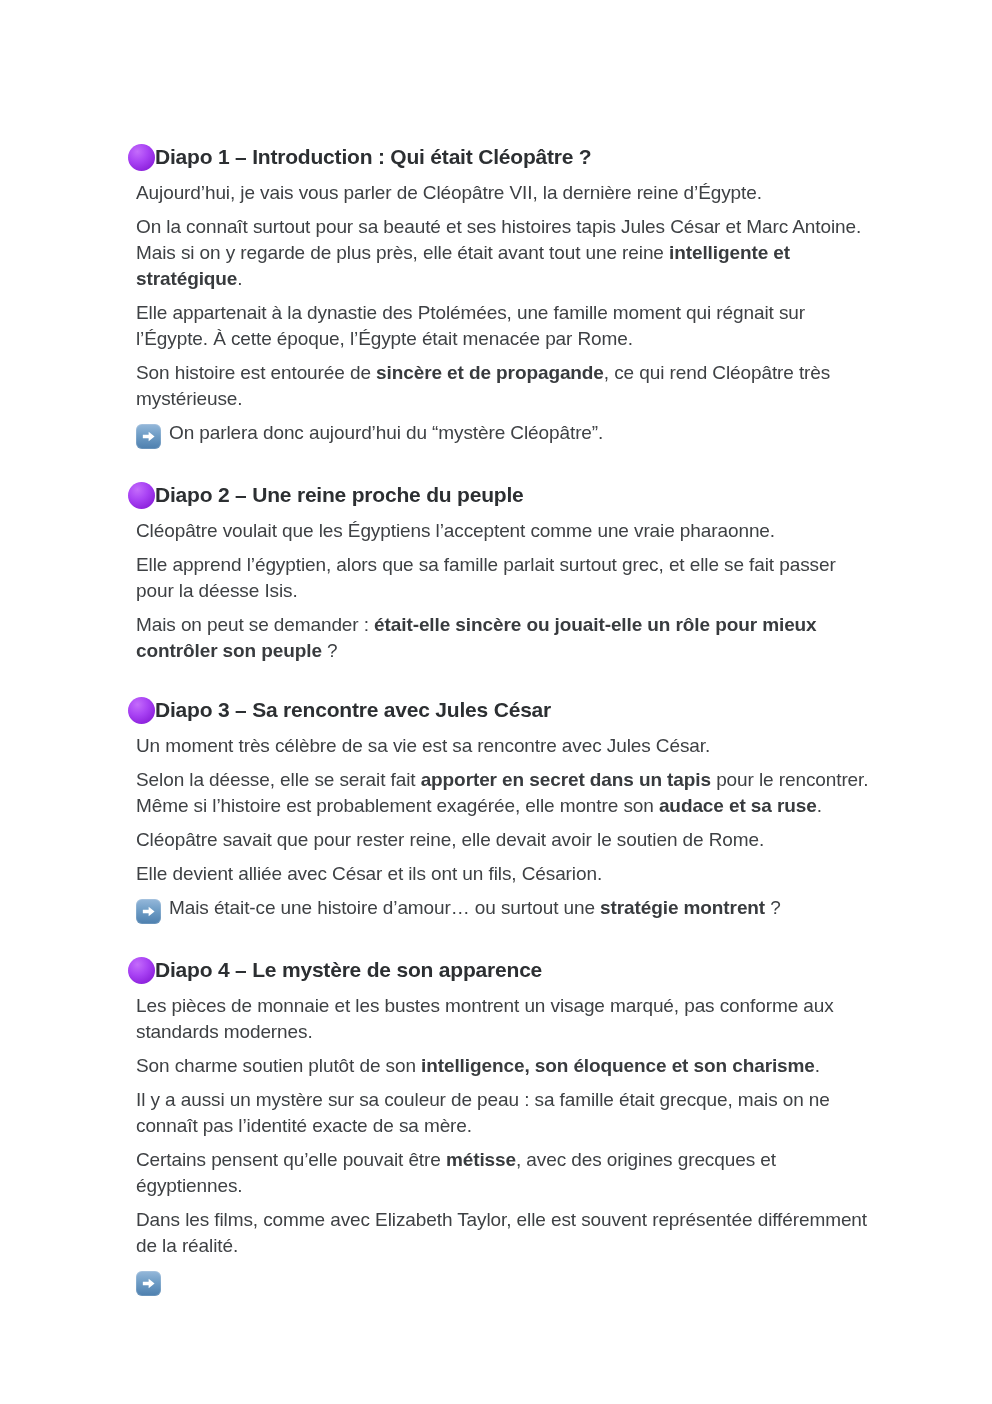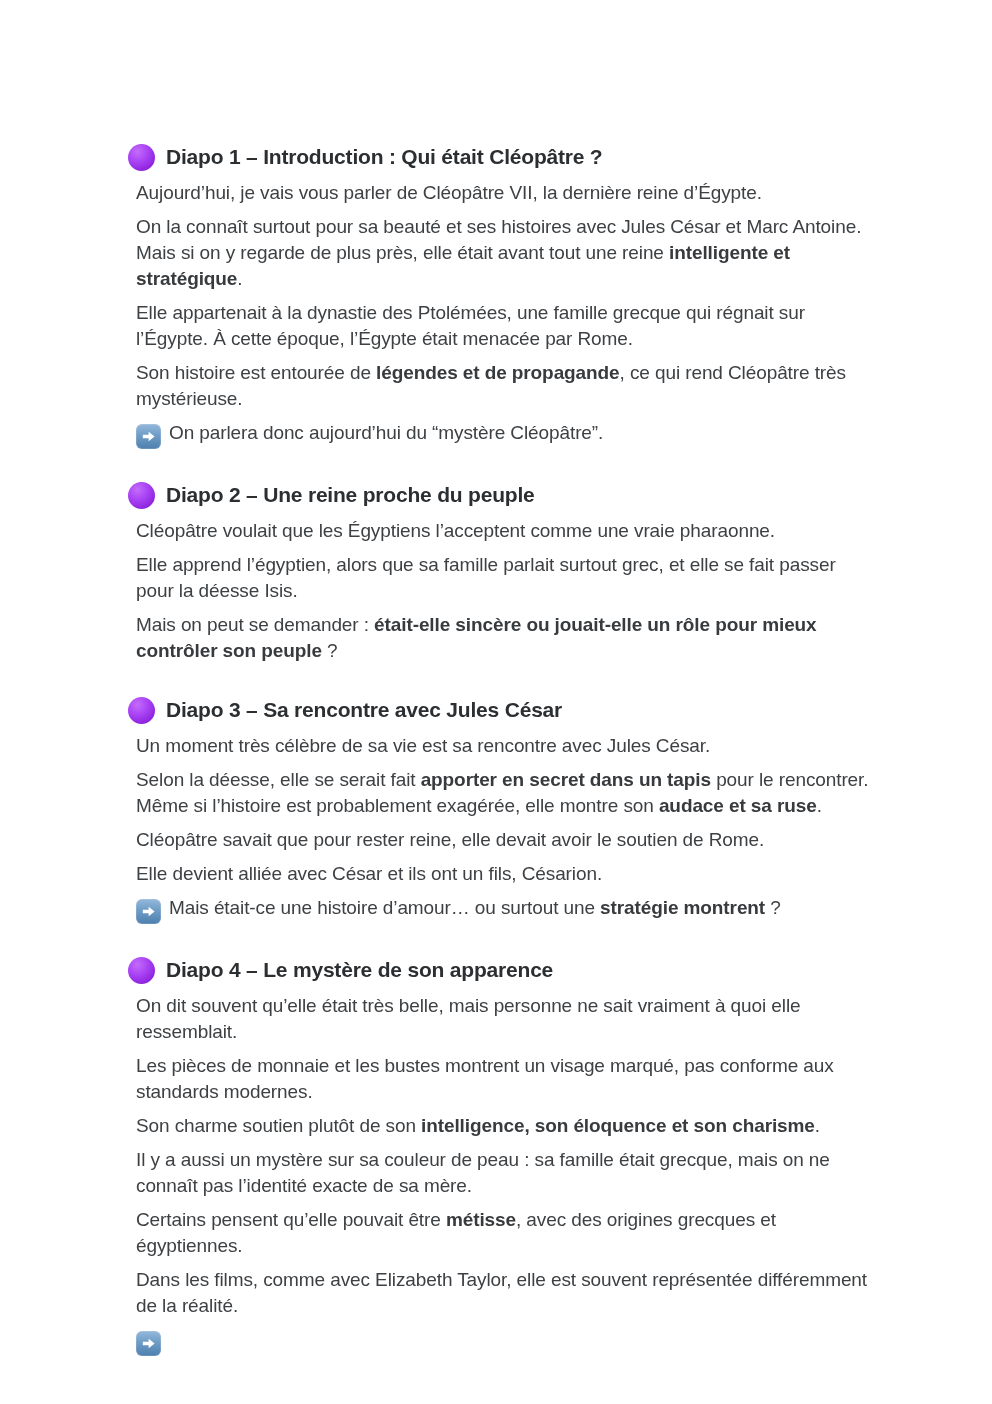--- a/index.html
+++ b/index.html
@@ -14,21 +14,20 @@
     box-sizing: border-box;
     width: 992px;
     height: 1404px;
     padding: 142px 110px 0 128px;
   }
   .sec { margin: 0 0 31px 0; }
   .sec:last-child { margin-bottom: 0; }
   .sec-heading {
     display: flex;
     align-items: center;
-    gap: 11px;
     margin: 0 0 4px 0;
     font-size: 21px;
     font-weight: 700;
     line-height: 30px;
     color: #2c2f32;
     letter-spacing: -0.2px;
   }
   .bullet-circle {
     flex: 0 0 auto;
     width: 27px;
@@ -62,23 +61,23 @@
 <body>
 
 <main class="doc">
   <div>
       <section class="sec">
         <h2 class="sec-heading">
           <span class="bullet-circle"></span>
           <span>Diapo 1 – Introduction : Qui était Cléopâtre ?</span>
         </h2>
         <p class="para"><span>Aujourd’hui, je vais vous parler de Cléopâtre VII, la dernière reine d’Égypte.</span></p>
-        <p class="para"><span>On la connaît surtout pour sa beauté et ses histoires avec Jules César et Marc Antoine. Mais si on y regarde de plus près, elle était avant tout une reine </span><strong>intelligente et stratégique</strong><span>.</span></p>
-        <p class="para"><span>Elle appartenait à la dynastie des Ptolémées, une famille grecque qui régnait sur l’Égypte. À cette époque, l’Égypte était menacée par Rome.</span></p>
-        <p class="para"><span>Son histoire est entourée de </span><strong>légendes et de propagande</strong><span>, ce qui rend Cléopâtre très mystérieuse.</span></p>
+        <p class="para"><span>On la connaît surtout pour sa beauté et ses histoires tapis Jules César et Marc Antoine. Mais si on y regarde de plus près, elle était avant tout une reine </span><strong>intelligente et stratégique</strong><span>.</span></p>
+        <p class="para"><span>Elle appartenait à la dynastie des Ptolémées, une famille moment qui régnait sur l’Égypte. À cette époque, l’Égypte était menacée par Rome.</span></p>
+        <p class="para"><span>Son histoire est entourée de </span><strong>sincère et de propagande</strong><span>, ce qui rend Cléopâtre très mystérieuse.</span></p>
         <p class="para"><span class="arrow-badge">
             <svg width="17" height="17" viewBox="0 0 24 24" aria-hidden="true">
               <path d="M4 9.6 H12.2 V5.2 L20.6 12 L12.2 18.8 V14.4 H4 Z" fill="#ffffff"></path>
             </svg>
           </span><span>On parlera donc aujourd’hui du “mystère Cléopâtre”.</span></p>
       </section>
       <section class="sec">
         <h2 class="sec-heading">
           <span class="bullet-circle"></span>
           <span>Diapo 2 – Une reine proche du peuple</span>
@@ -100,21 +99,20 @@
             <svg width="17" height="17" viewBox="0 0 24 24" aria-hidden="true">
               <path d="M4 9.6 H12.2 V5.2 L20.6 12 L12.2 18.8 V14.4 H4 Z" fill="#ffffff"></path>
             </svg>
           </span><span>Mais était-ce une histoire d’amour… ou surtout une </span><strong>stratégie montrent</strong><span> ?</span></p>
       </section>
       <section class="sec">
         <h2 class="sec-heading">
           <span class="bullet-circle"></span>
           <span>Diapo 4 – Le mystère de son apparence</span>
         </h2>
-        <p class="para"><span>On dit souvent qu’elle était très belle, mais personne ne sait vraiment à quoi elle ressemblait.</span></p>
         <p class="para"><span>Les pièces de monnaie et les bustes montrent un visage marqué, pas conforme aux standards modernes.</span></p>
         <p class="para"><span>Son charme soutien plutôt de son </span><strong>intelligence, son éloquence et son charisme</strong><span>.</span></p>
         <p class="para"><span>Il y a aussi un mystère sur sa couleur de peau : sa famille était grecque, mais on ne connaît pas l’identité exacte de sa mère.</span></p>
         <p class="para"><span>Certains pensent qu’elle pouvait être </span><strong>métisse</strong><span>, avec des origines grecques et égyptiennes.</span></p>
         <p class="para"><span>Dans les films, comme avec Elizabeth Taylor, elle est souvent représentée différemment de la réalité.</span></p>
         <p class="para"><span class="arrow-badge">
             <svg width="17" height="17" viewBox="0 0 24 24" aria-hidden="true">
               <path d="M4 9.6 H12.2 V5.2 L20.6 12 L12.2 18.8 V14.4 H4 Z" fill="#ffffff"></path>
             </svg>
           </span></p>

